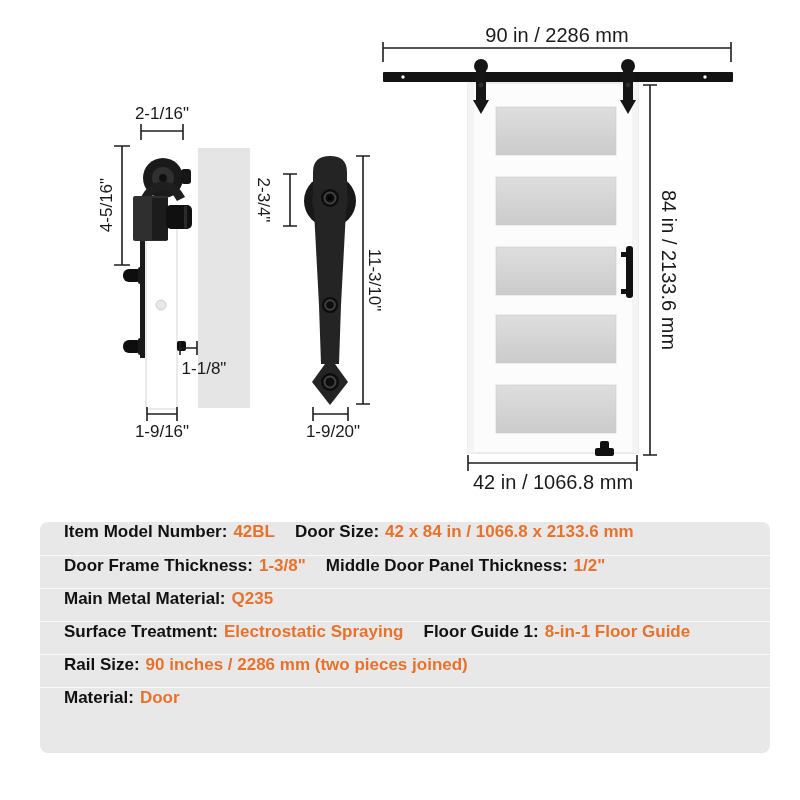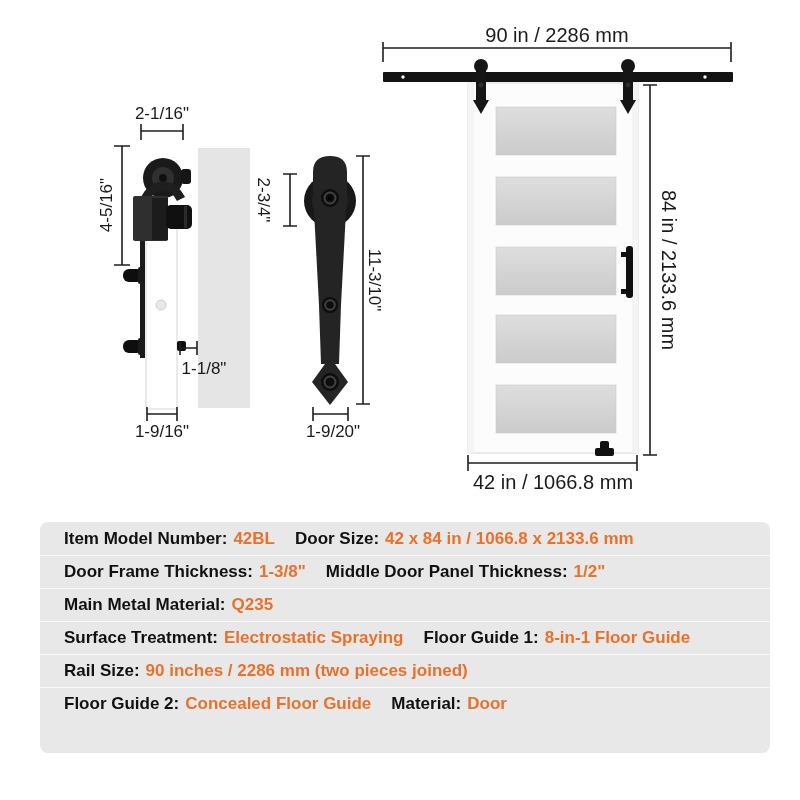--- a/index.html
+++ b/index.html
@@ -11,21 +11,21 @@
   svg text{font-family:"Liberation Sans",sans-serif;fill:#1a1a1a;}
   .dim{font-size:17px;}
   .dim-lg{font-size:20px;}
   .dline{stroke:#1f1f1f;stroke-width:1.6;fill:none;}
 
   .spec-table{
     position:absolute;left:40px;top:522px;width:730px;height:231px;
     background:#e8e8e8;border-radius:8px;overflow:hidden;
   }
   .spec-row{
-    box-sizing:border-box;height:33px;display:flex;align-items:center;
+    box-sizing:border-box;height:33px;display:flex;
     padding-left:24px;font-weight:700;font-size:17px;color:#111;
     white-space:nowrap;
   }
   .spec-row + .spec-row{border-top:1px solid #fafafa;}
   .pair{margin-right:20px;}
   .val{color:#e8722c;margin-left:6px;}
 </style>
 </head>
 <body>
 
@@ -199,18 +199,17 @@
   <div class="spec-row">
     <span class="pair"><span class="lbl">Surface Treatment:</span><span class="val">Electrostatic Spraying</span></span>
     <span class="pair"><span class="lbl">Floor Guide 1:</span><span class="val">8-in-1 Floor Guide</span></span>
   </div>
 
   <div class="spec-row">
     <span class="pair"><span class="lbl">Rail Size:</span><span class="val">90 inches / 2286 mm (two pieces joined)</span></span>
   </div>
 
   <div class="spec-row">
-    <span class="pair"><span class="lbl">Floor Guide 2:</span><span class="val">Concealed Floor Guide</span></span>
     <span class="pair"><span class="lbl">Material:</span><span class="val">Door</span></span>
   </div>
 
 
 </div>
 
 </body></html>

